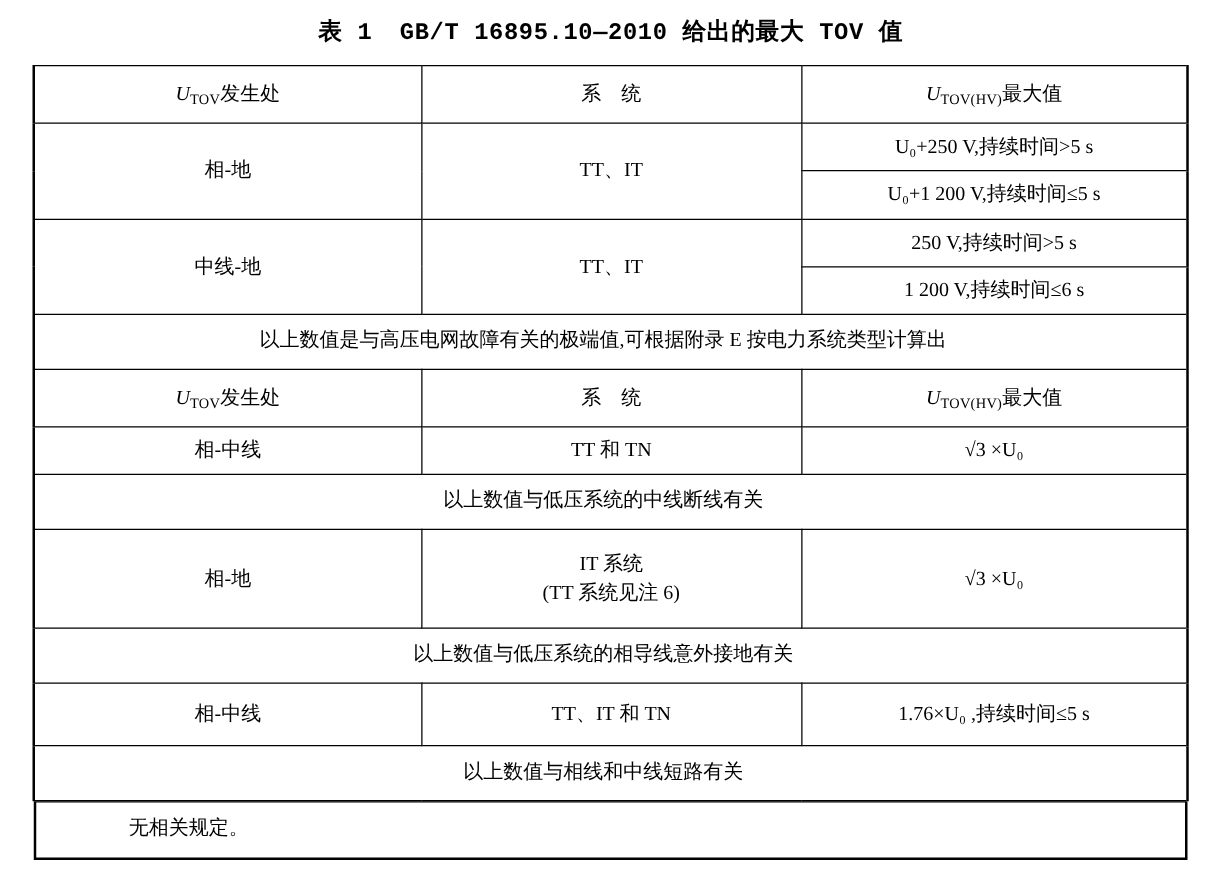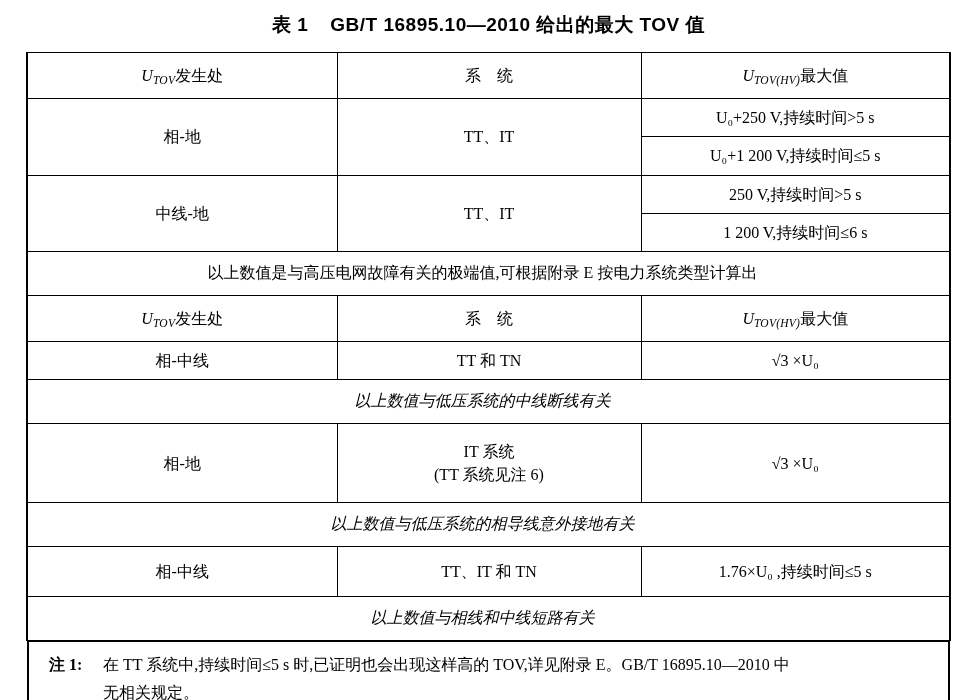--- a/index.html
+++ b/index.html
@@ -16,21 +16,21 @@
   }
   .page {
     position: relative;
     width: 977px;
     height: 700px;
     box-sizing: border-box;
     padding: 0;
   }
   .title {
     text-align: center;
-    font-family: Liberation Sans, sans-serif;
+    font-family: Liberation Mono, monospace;
     font-weight: bold;
     font-size: 19px;
     letter-spacing: 0.5px;
     padding-top: 12px;
     padding-bottom: 14px;
   }
   .title .t-num {
     margin-right: 22px;
   }
   table.tov {
@@ -55,27 +55,26 @@
   .hdr .cellpad { padding: 11px 8px; }
   .tall .cellpad { padding: 16px 8px; }
   .med .cellpad { padding: 13px 8px; }
   .note-row td {
     text-align: left;
   }
   .note-row .cellpad {
     padding: 9px 14px 9px 2px;
     line-height: 1.55;
   }
-  .center-note td { text-align: center; font-style: italic; }
+  .center-note td { text-align: center; }
   sub {
     font-size: 0.62em;
     vertical-align: baseline;
     position: relative;
     bottom: -0.28em;
-    font-style: italic;
   }
   .sc {
     font-size: 0.72em;
     letter-spacing: 0.02em;
   }
   .ital {
     font-style: italic;
   }
   .notes {
     width: 923px;
@@ -246,20 +245,17 @@
 
       <tr class="note-row center-note">
         <td class="outer-left outer-right" colspan="3">
           <div class="cellpad"><span>以上数值与相线和中线短路有关</span></div>
         </td>
       </tr>
     </tbody>
   </table>
 
   <div class="notes">
-    <div class="note-line">
-      <span class="lbl">注 1:</span><span>在 TT 系统中,持续时间≤5 s 时,已证明也会出现这样高的 TOV,详见附录 E。GB/T 16895.10—2010 中</span>
-    </div>
     <div class="note-cont">无相关规定。</div>
 
   </div>
 
 </div>
 
 </body></html>

